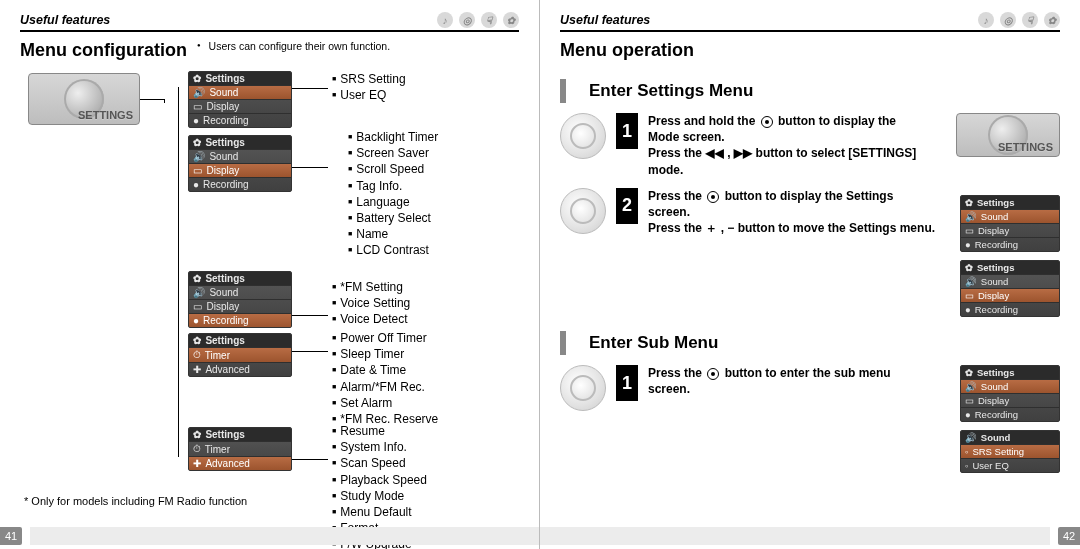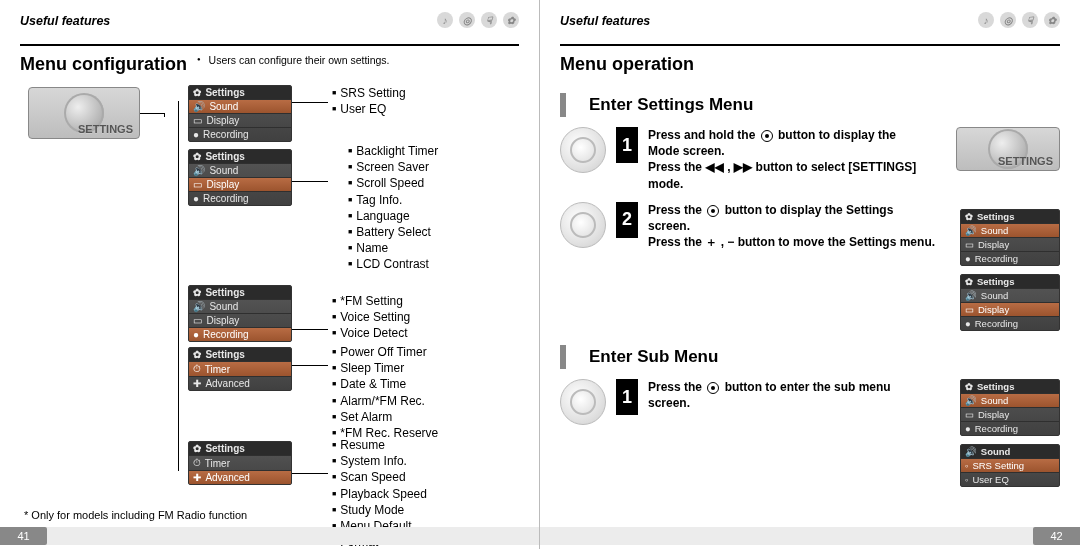--- a/index.html
+++ b/index.html
@@ -18,23 +18,23 @@
   .half {
     width: 540px; height: 549px;
     padding: 12px 20px 0 20px;
     position: relative;
   }
   .half.left { border-right: 1px solid #bbb; }
   .section-header {
     font-style: italic; font-weight: bold;
     font-size: 12.5px;
     border-bottom: 2px solid #000;
-    padding-bottom: 16px;
+    padding-bottom: 2px;
     margin-bottom: 8px;
-    display: flex; align-items: flex-end; justify-content: space-between;
+    display: flex; align-items: center; justify-content: space-between;
   }
   .icon-row { display: flex; gap: 6px; }
   .small-icon {
     width: 16px; height: 16px; border-radius: 50%;
     background: #d9d9d9; display:flex; align-items:center; justify-content:center;
     font-size: 10px; color:#888;
   }
   h1.maintitle {
     font-size: 18px; font-weight: bold; margin: 0 0 4px 0;
     display:inline-block;
@@ -119,21 +119,21 @@
 
   .glyph-circ {
     display:inline-block; width:12px; height:12px; border:1.3px solid #000; border-radius:50%;
     position:relative; vertical-align:middle; margin:0 2px;
   }
   .glyph-circ::after {
     content:""; position:absolute; top:3px; left:3px; width:4px; height:4px; background:#000; border-radius:50%;
   }
   .footnote { font-size:11px; position:absolute; }
   .pagenum {
-    position:absolute; bottom:4px; height:18px; width:47px;
+    position:absolute; bottom:4px; height:18px; width:22px;
     display:flex; align-items:center; justify-content:center;
     color:#fff; background:#888; font-size:11px;
   }
   .pagenum.left { left:0; border-radius:0 2px 2px 0; }
   .pagenum.right { right:0; border-radius:2px 0 0 2px; }
   .bar-under { position:absolute; bottom:4px; height:18px; background:#ececec; }
 </style>
 </head>
 <body>
 
@@ -148,21 +148,21 @@
         <span class="small-icon">◎</span>
         <span class="small-icon">☟</span>
         <span class="small-icon">✿</span>
       </span>
     </div>
 
     <div style="display:flex; align-items:flex-start; gap:6px;">
       <h1 class="maintitle">Menu configuration</h1>
       <div class="notes">
         <div class="notes-line dot-lead">
-            <span>Users can configure their own settings.</span>
+            <span>Users can configure their own function.</span>
           </div>
       </div>
     </div>
 
     <div class="tree" style="height:430px; margin-top:6px;">
 
       <div class="settings-badge" style="position:absolute; top:2px; left:8px;">
         <div class="cog"></div>
         <div class="label">SETTINGS</div>
       </div>

